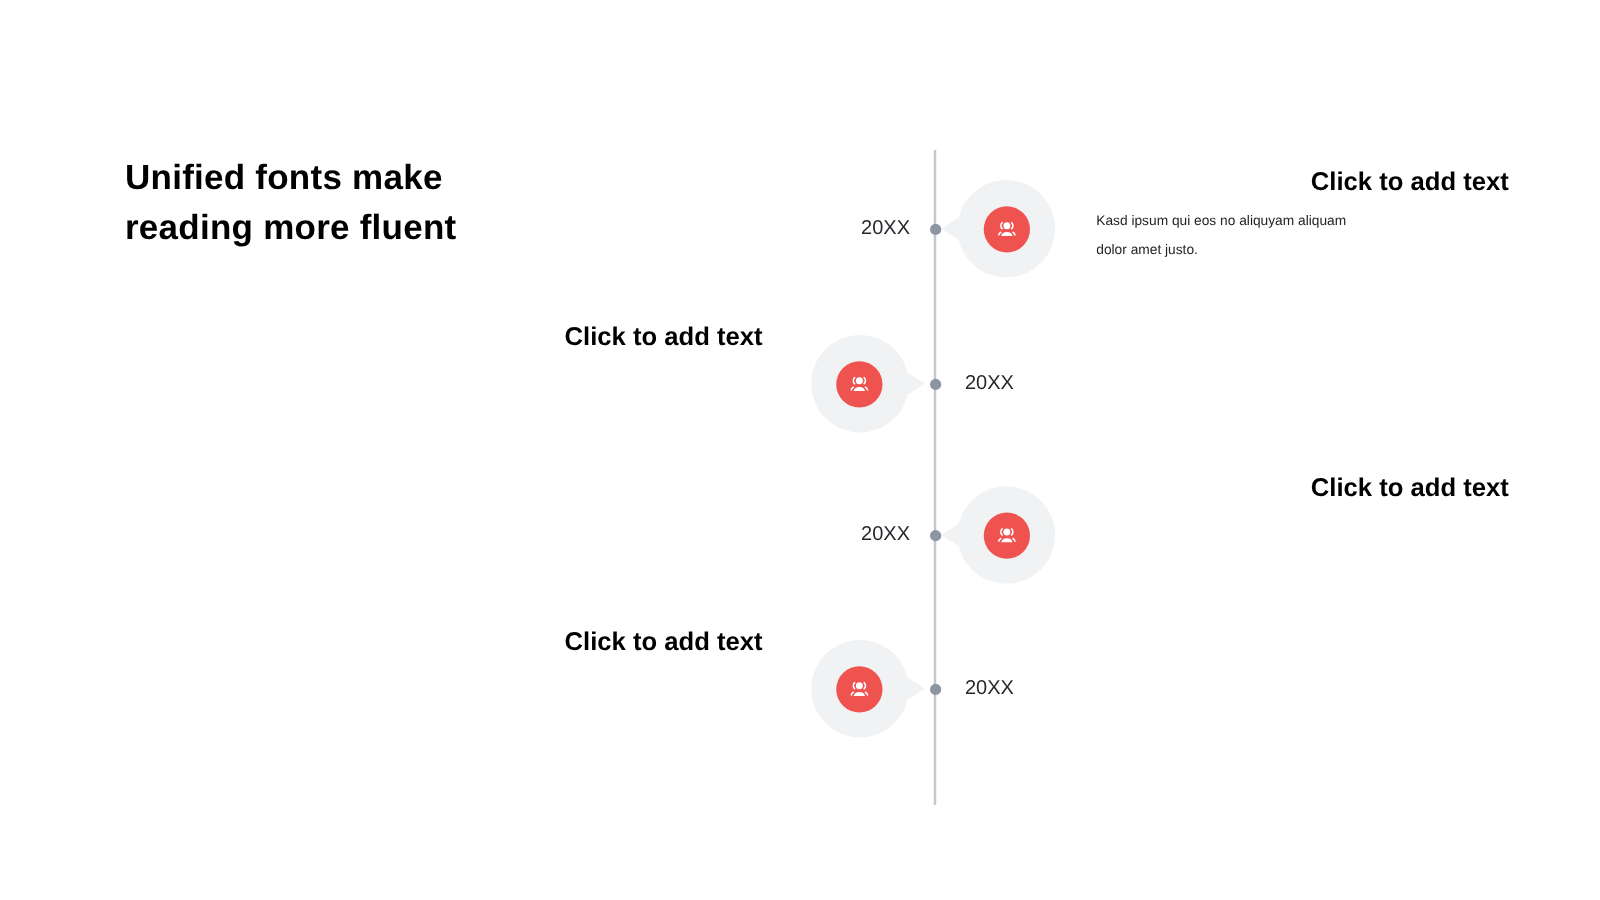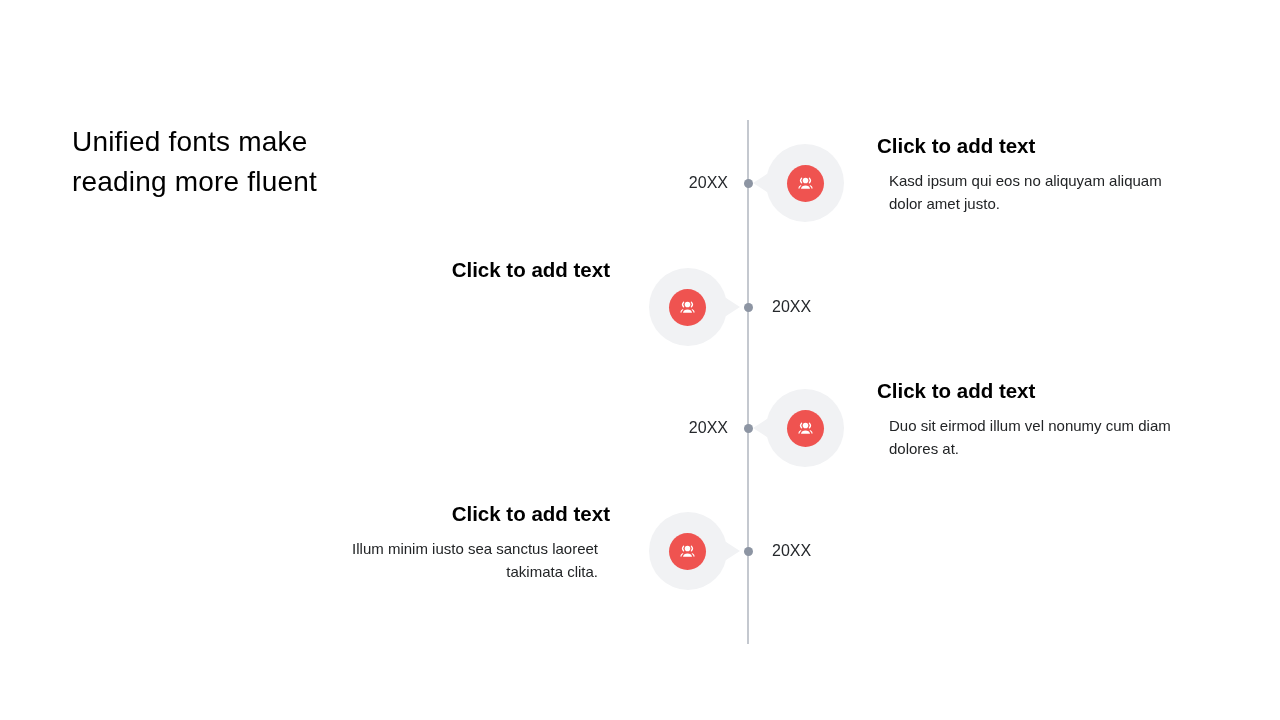--- a/index.html
+++ b/index.html
@@ -7,24 +7,24 @@
     position: relative;
     width: 1280px;
     height: 720px;
     background: #ffffff;
     overflow: hidden;
     font-family: "Liberation Sans", sans-serif;
   }
 
   .slide-title {
     position: absolute;
-    left: 72px;
+    left: 100px;
     top: 122px;
     font-size: 28px;
-    font-weight: 400;
+    font-weight: 700;
     line-height: 39.5px;
     letter-spacing: 0.2px;
     color: #000000;
     white-space: pre-line;
   }
 
   .timeline-line {
     position: absolute;
     left: 747px;
     top: 120px;
@@ -94,24 +94,25 @@
   .text-block { position: absolute; top: calc(var(--cy) - 50px); }
   .right .text-block { left: 877px; width: 330px; text-align: left; }
   .left  .text-block { left: 250px; width: 360px; text-align: right; }
 
   .entry-heading {
     margin: 0 0 8px 0;
     font-size: 20.5px;
     line-height: 25px;
     font-weight: 700;
     color: #000000;
+    text-align: right;
   }
   .entry-body {
-    margin: 12px;
-    font-size: 15px;
+    margin: 0;
+    font-size: 11px;
     line-height: 22.5px;
     color: #222426;
     white-space: pre-line;
   }
 </style>
 </head>
 <body>
 
 <div class="slide">
 
@@ -178,22 +179,20 @@
           <path d="M6.8 18 a5.3 4.6 0 0 1 10.4 0 Z" fill="#ffffff"></path>
           <path d="M7.6 5.9 a3.9 3.9 0 0 0 0 5.4" stroke="#ffffff" stroke-width="1.5" fill="none" stroke-linecap="round"></path>
           <path d="M16.4 5.9 a3.9 3.9 0 0 1 0 5.4" stroke="#ffffff" stroke-width="1.5" fill="none" stroke-linecap="round"></path>
           <path d="M4.6 17.2 a3.4 3 0 0 1 1.9 -2.6" stroke="#ffffff" stroke-width="1.4" fill="none" stroke-linecap="round"></path>
           <path d="M19.4 17.2 a3.4 3 0 0 0 -1.9 -2.6" stroke="#ffffff" stroke-width="1.4" fill="none" stroke-linecap="round"></path>
         </svg>
       </span>
     </div>
     <div class="text-block">
       <h3 class="entry-heading">Click to add text</h3>
-      <p class="entry-body">Duo sit eirmod illum vel nonumy cum diam
-dolores at.</p>
     </div>
   </div>
 
   <div class="entry e4 left">
     <div class="year">20XX</div>
     <div class="dot"></div>
     <div class="bubble-tail"></div>
     <div class="bubble"></div>
     <div class="red-badge">
       <span style="display:flex;">
@@ -202,18 +201,16 @@
           <path d="M6.8 18 a5.3 4.6 0 0 1 10.4 0 Z" fill="#ffffff"></path>
           <path d="M7.6 5.9 a3.9 3.9 0 0 0 0 5.4" stroke="#ffffff" stroke-width="1.5" fill="none" stroke-linecap="round"></path>
           <path d="M16.4 5.9 a3.9 3.9 0 0 1 0 5.4" stroke="#ffffff" stroke-width="1.5" fill="none" stroke-linecap="round"></path>
           <path d="M4.6 17.2 a3.4 3 0 0 1 1.9 -2.6" stroke="#ffffff" stroke-width="1.4" fill="none" stroke-linecap="round"></path>
           <path d="M19.4 17.2 a3.4 3 0 0 0 -1.9 -2.6" stroke="#ffffff" stroke-width="1.4" fill="none" stroke-linecap="round"></path>
         </svg>
       </span>
     </div>
     <div class="text-block">
       <h3 class="entry-heading">Click to add text</h3>
-      <p class="entry-body">Illum minim iusto sea sanctus laoreet
-takimata clita.</p>
     </div>
   </div>
 
 </div>
 
 </body></html>

